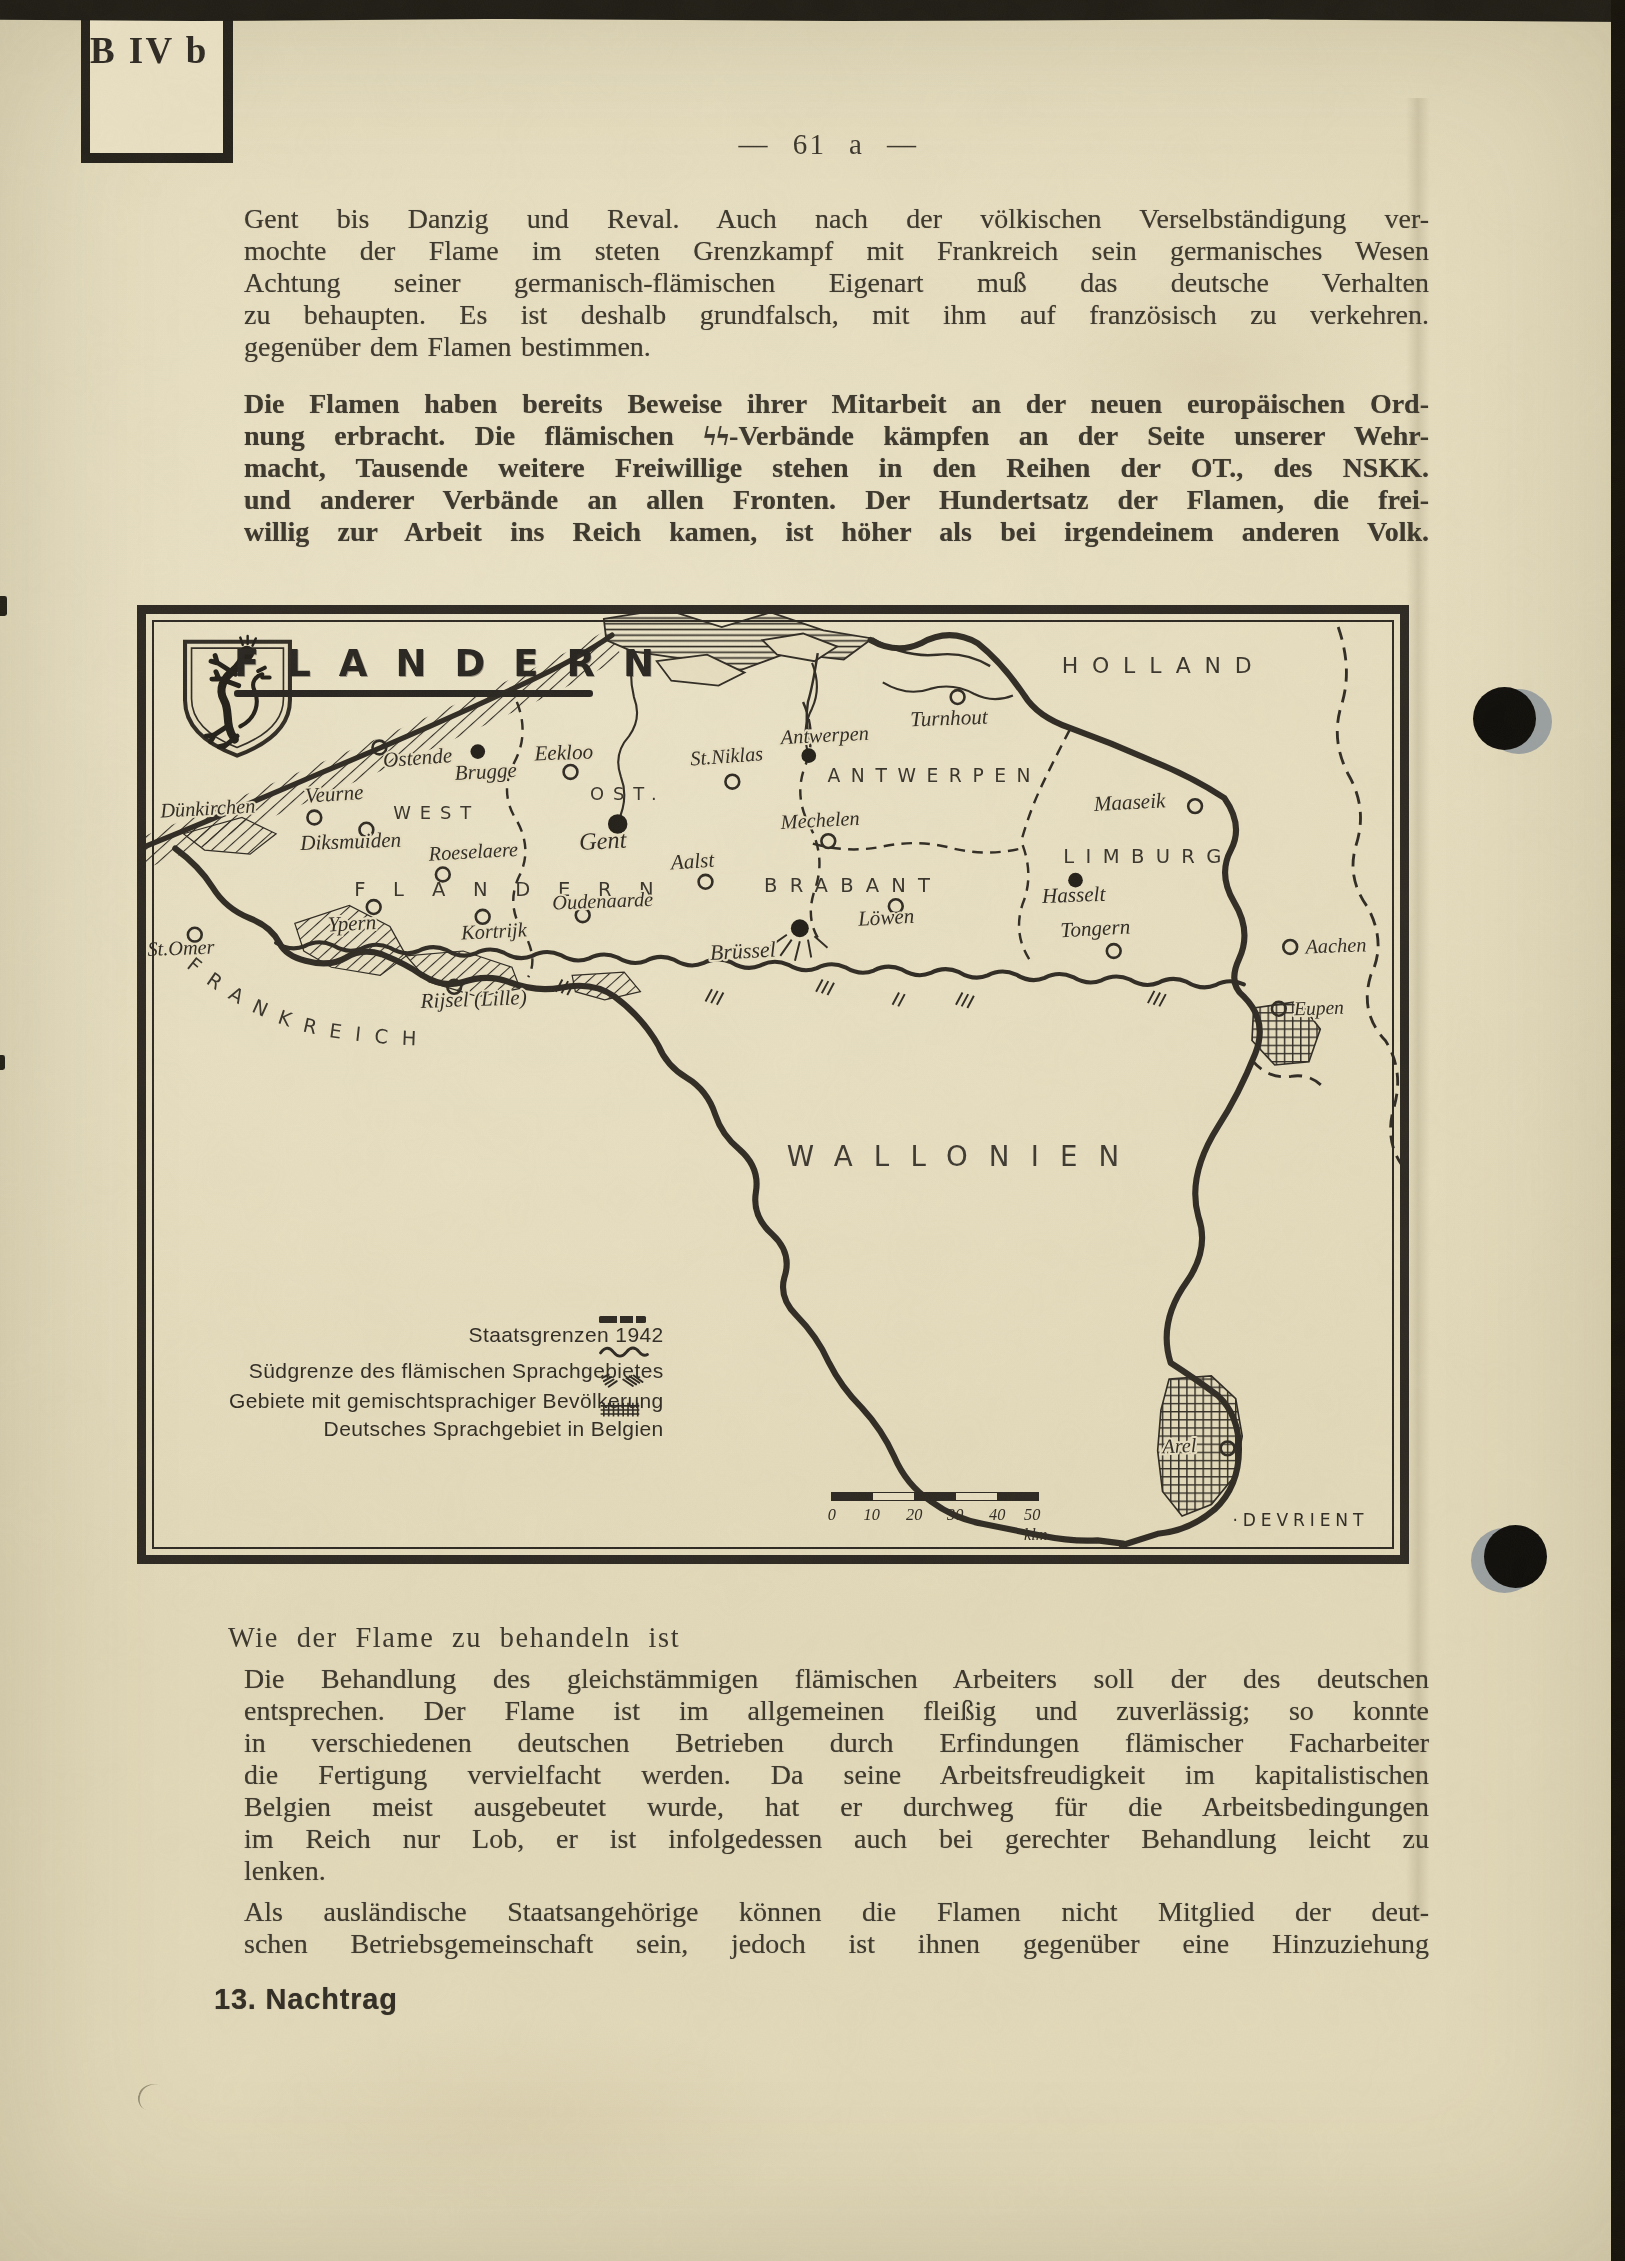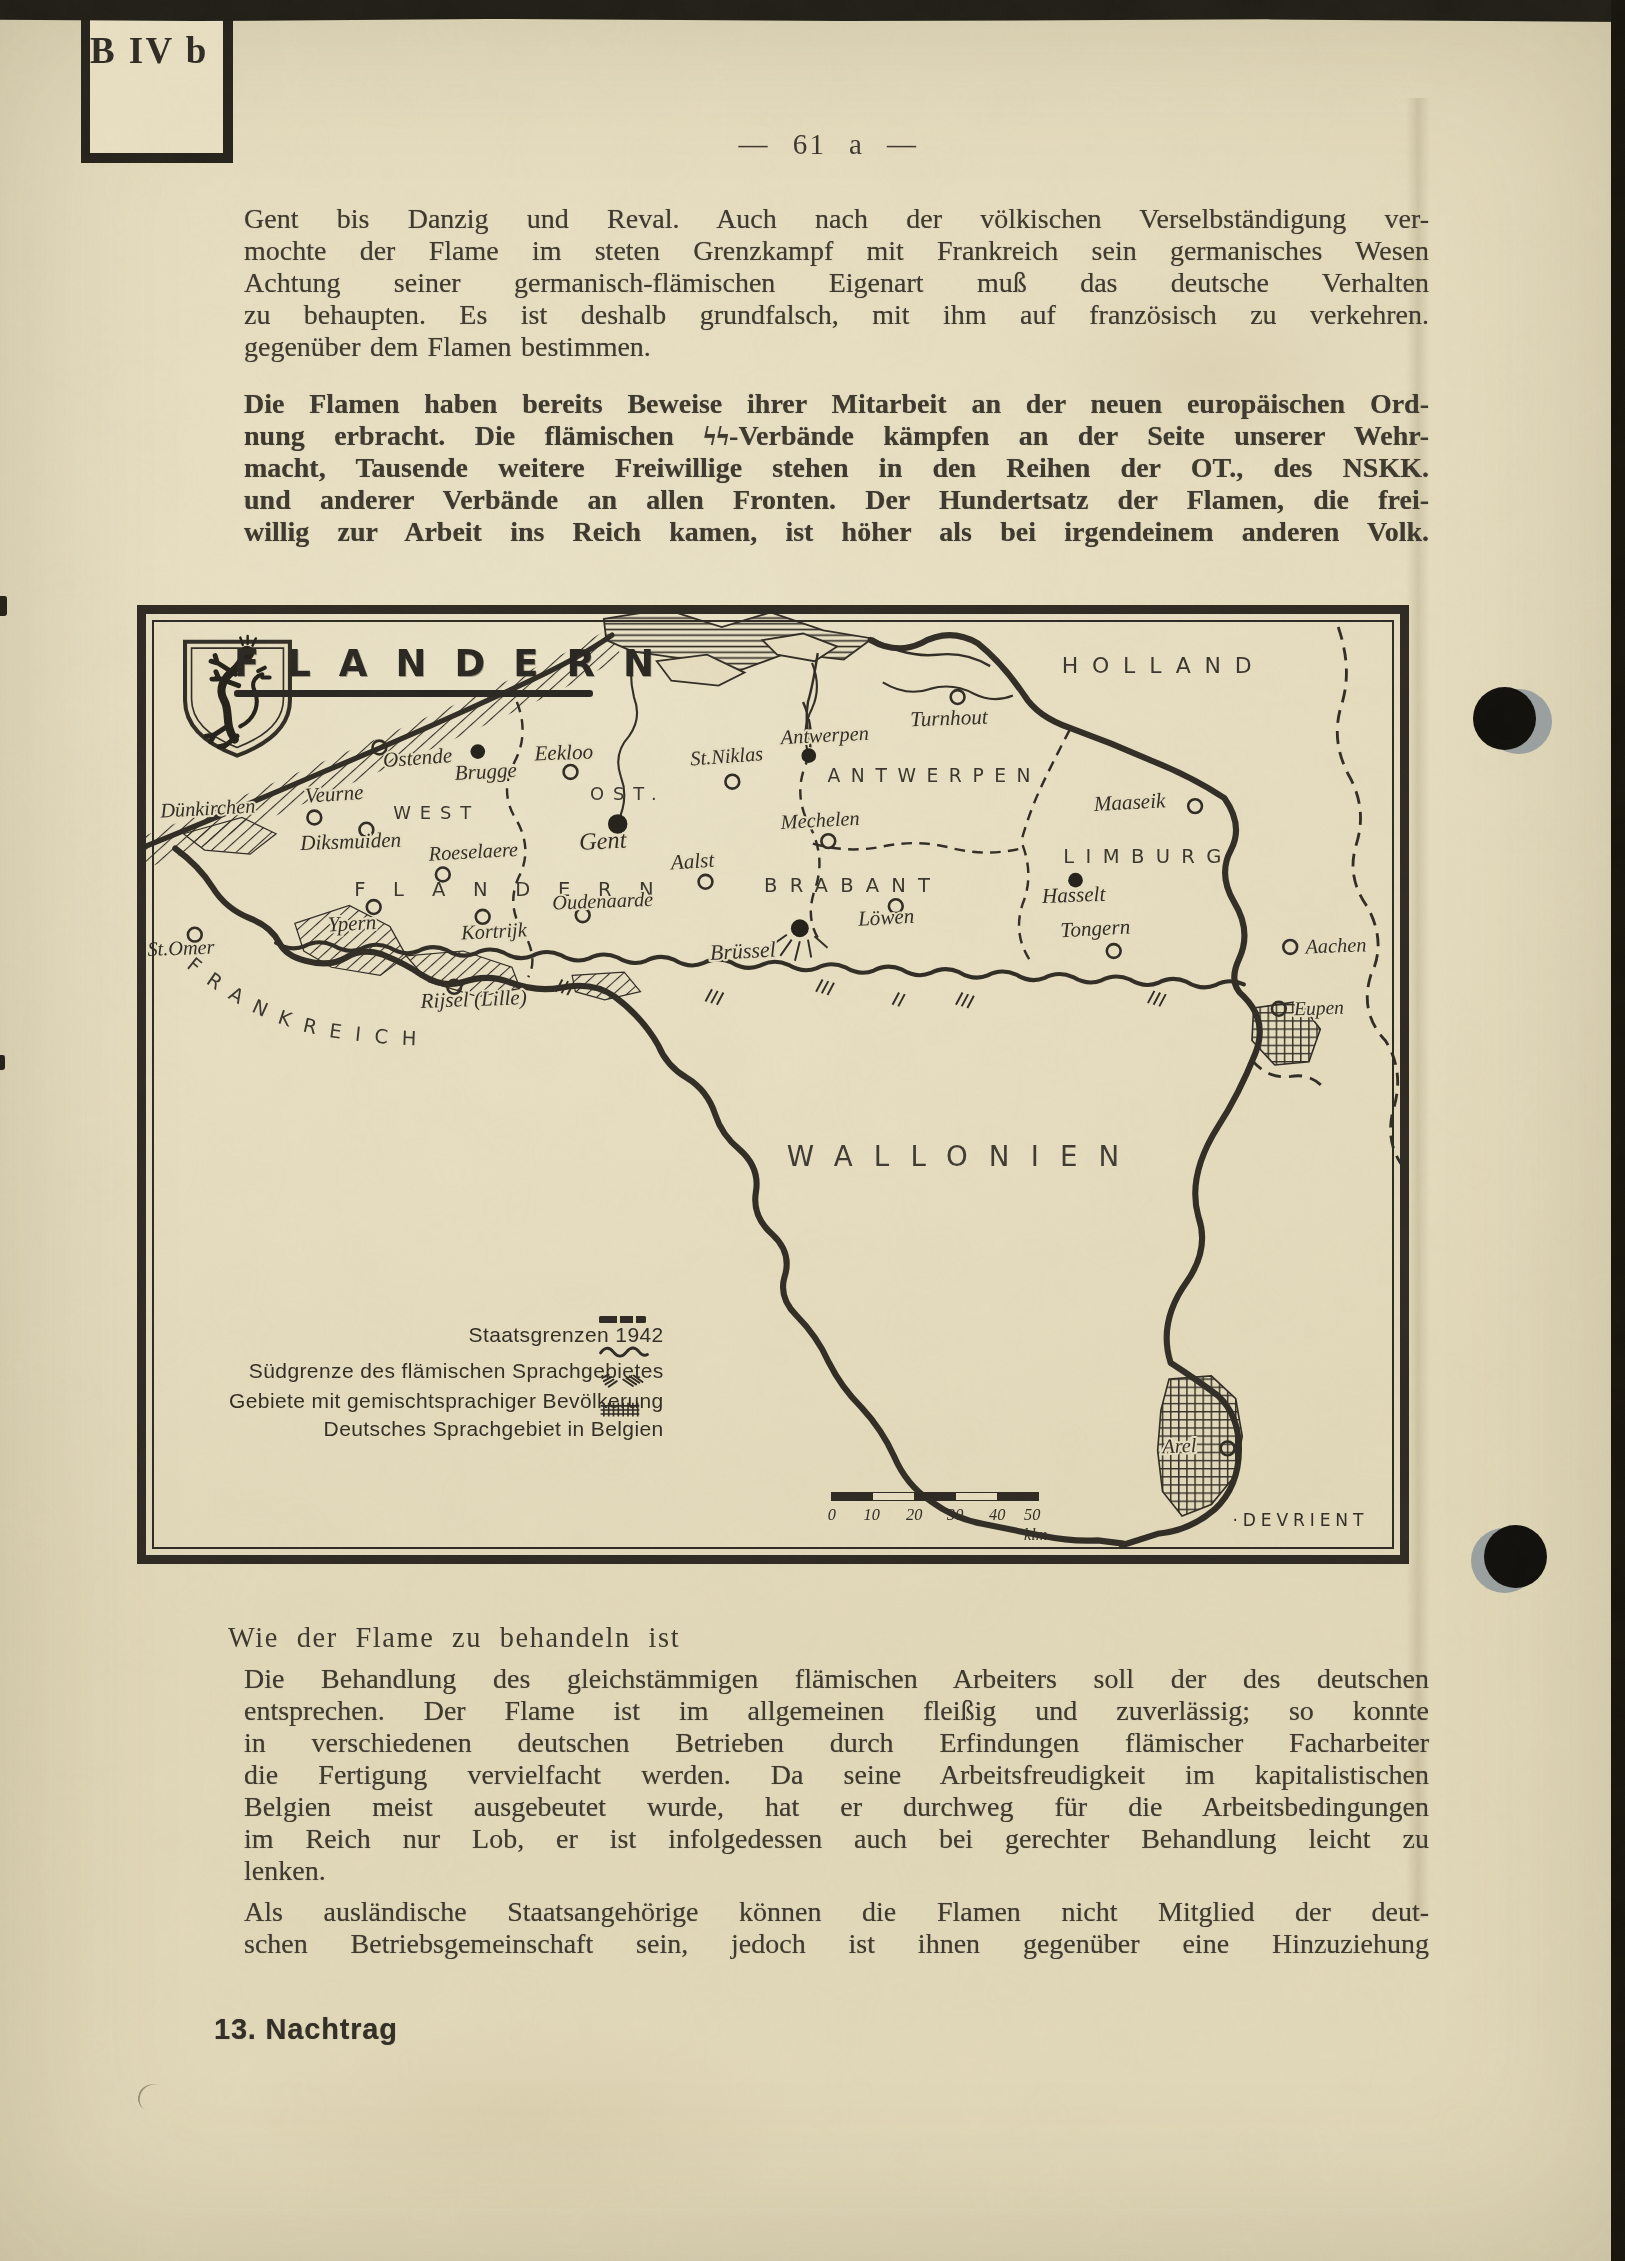--- a/index.html
+++ b/index.html
@@ -33,21 +33,21 @@
            word-spacing:13px;color:#3a352b;}
   
   .para{width:1201px;font-size:28px;line-height:32px;word-spacing:2.4px;
         text-shadow:0 0 0.8px rgba(59,54,44,.55);}
   .pline{text-align:justify;text-align-last:justify;white-space:normal;margin-left:16px;}
   .pline.pl-short{text-align-last:left;}
   .p1{left:228px;top:203px;} .p2{left:228px;top:388px;font-weight:bold;}
   .p3{left:228px;top:1663px;} .p4{left:228px;top:1896px;}
   .heading{left:228px;top:1622px;font-size:28.4px;letter-spacing:1.6px;word-spacing:9px;}
   .footer{left:214px;top:1983px;font-family:"Liberation Sans","DejaVu Sans",sans-serif;
-          font-weight:bold;font-size:29px;color:#2f2b23;letter-spacing:0.8px;text-shadow:0 0 0.8px rgba(47,43,35,.6);margin-top:30px;}
+          font-weight:bold;font-size:29px;color:#2f2b23;letter-spacing:0.8px;text-shadow:0 0 0.8px rgba(47,43,35,.6);}
   
   .map-frame{left:137px;top:605px;width:1272px;height:959px;box-sizing:border-box;
              border:9.8px solid #2b2721;background:transparent;}
   .map-inner{position:absolute;inset:5.7px;border:2.4px solid #2b2721;pointer-events:none;}
   .map-frame svg.mapsvg{position:absolute;inset:0;width:100%;height:100%;}
   .map-title{position:absolute;left:88px;top:28px;font-family:"DejaVu Sans","Liberation Sans",sans-serif;
              font-weight:bold;font-size:37px;letter-spacing:28px;color:#272420;
              text-shadow:0.8px 0.8px 0 rgba(39,36,32,.4);}
   .map-title-rule{position:absolute;left:88px;top:76px;width:359px;height:7.3px;background:#272420;border-radius:3.3px;}
   .legend{position:absolute;left:83px;top:702px;}

